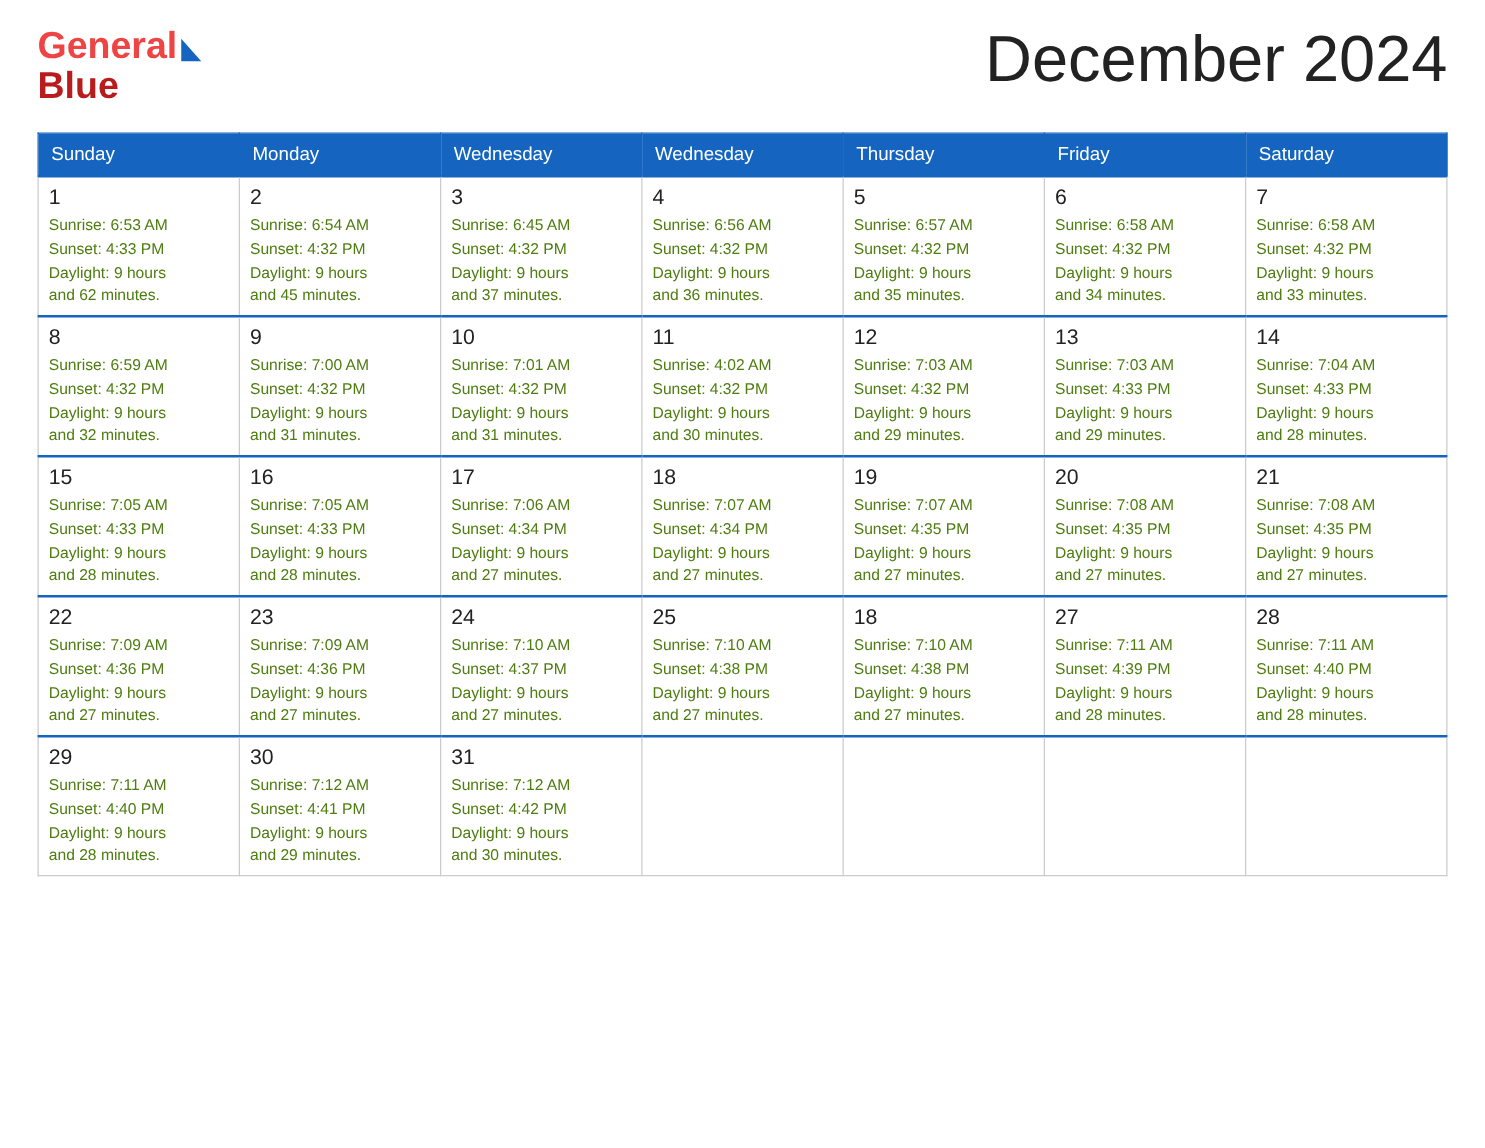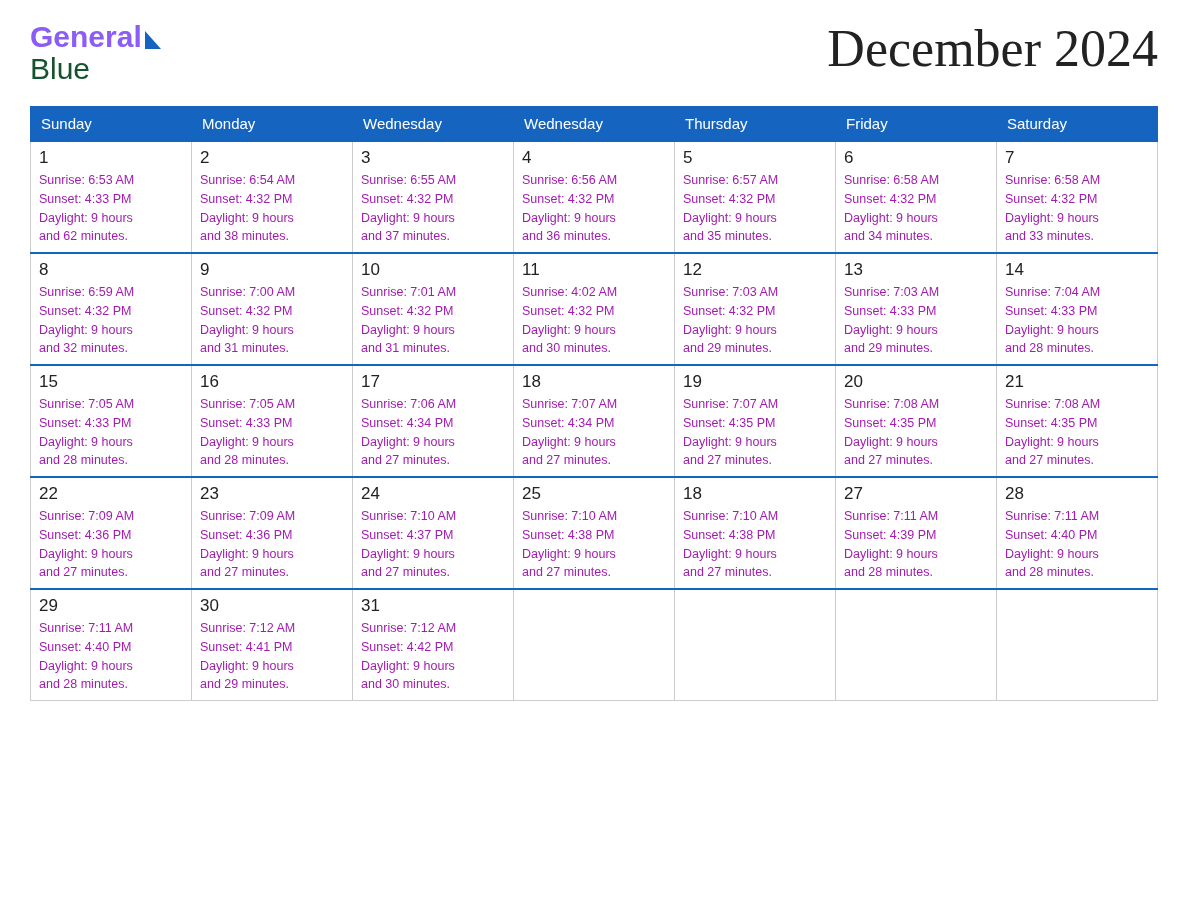--- a/index.html
+++ b/index.html
@@ -16,21 +16,20 @@
       align-items: flex-start;
       margin-bottom: 20px;
     }
     .logo {
       display: flex;
       flex-direction: column;
       align-items: flex-start;
     }
     .title-section {
       text-align: right;
-      font-family: Liberation Serif, serif;
     }
     .month-title {
       font-size: 52px;
       font-weight: normal;
       color: #222;
       line-height: 1.1;
     }
     .location-title {
       font-size: 22px;
       color: #555;
@@ -61,42 +60,42 @@
     }
     .day-number {
       font-size: 17px;
       font-weight: normal;
       color: #222;
       display: block;
       margin-bottom: 3px;
     }
     .day-info {
       font-size: 12.5px;
-      color: #a21caf;
+      color: #4d7c0f;
       line-height: 1.5;
     }
     .empty-cell {
       background: #fff;
     }
 
     
     .logo-wrapper {
       display: flex;
       align-items: center;
       flex-wrap: wrap;
     }
     .logo-general {
       font-size: 30px;
       font-weight: bold;
-      color: #8b5cf6;
+      color: #ef4444;
     }
     .logo-blue-part {
       font-size: 30px;
-      font-weight: normal;
-      color: #14532d;
+      font-weight: bold;
+      color: #b91c1c;
     }
   </style>
 </head>
 <body>
 
 <div class="header">
   <div class="logo">
     <div class="logo-wrapper">
       <span class="logo-general">General</span>
       <span style="display:inline-block; width:0; height:0; border-top: 18px solid transparent; border-bottom: 0px solid transparent; border-left: 16px solid #1565c0; margin-left:3px; margin-top:6px; vertical-align:top;"></span>
@@ -132,27 +131,27 @@
           <span>Daylight: 9 hours</span><br>
           <span>and 62 minutes.</span>
         </div>
       </td>
         <td>
         <span class="day-number">2</span>
         <div class="day-info">
           <span>Sunrise: 6:54 AM</span><br>
           <span>Sunset: 4:32 PM</span><br>
           <span>Daylight: 9 hours</span><br>
-          <span>and 38 minutes.</span>
+          <span>and 45 minutes.</span>
         </div>
       </td>
         <td>
         <span class="day-number">3</span>
         <div class="day-info">
-          <span>Sunrise: 6:55 AM</span><br>
+          <span>Sunrise: 6:45 AM</span><br>
           <span>Sunset: 4:32 PM</span><br>
           <span>Daylight: 9 hours</span><br>
           <span>and 37 minutes.</span>
         </div>
       </td>
         <td>
         <span class="day-number">4</span>
         <div class="day-info">
           <span>Sunrise: 6:56 AM</span><br>
           <span>Sunset: 4:32 PM</span><br>

